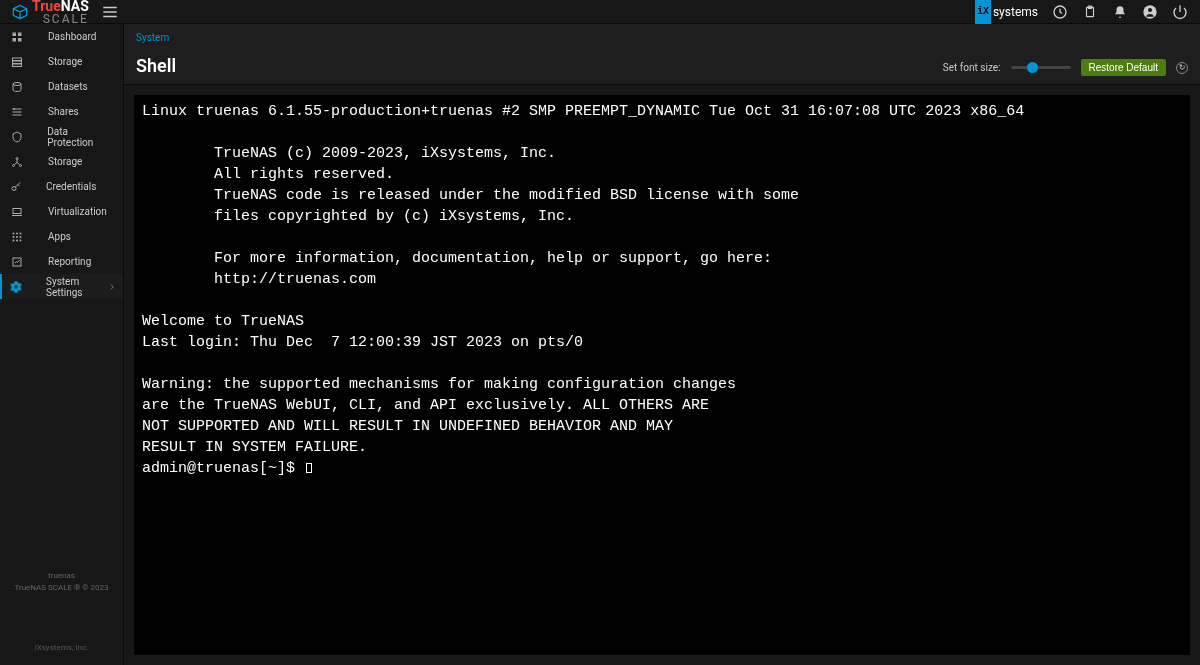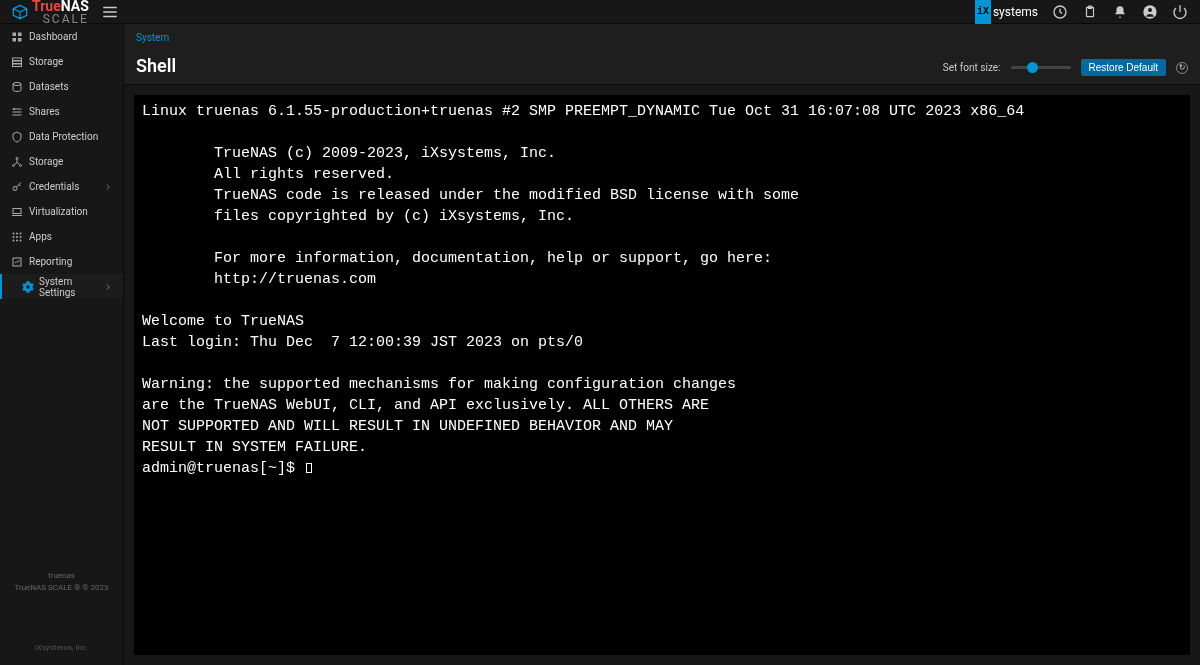--- a/index.html
+++ b/index.html
@@ -38,41 +38,41 @@
       width: 124px;
       background: #171717;
       display:flex;
       flex-direction:column;
       border-right:1px solid #0a0a0a;
     }
     .sidebar-items { flex:1; overflow:auto; }
     .sidebar-item {
       display:flex;
       align-items:center;
-      gap:5px;
+      gap:24px;
       padding: 6px 10px;
       font-size:10px;
       color:#ccc;
       cursor:pointer;
       height:25px;
     }
-    .sidebar-item.active { border-left: 2px solid #0095d5; background:#1c1c1c; padding-left:20px;}
+    .sidebar-item.active { border-left: 2px solid #0095d5; background:#1c1c1c; padding-left:8px;}
     .sidebar-item.active .sb-icon svg { stroke:#0095d5; fill:#0095d5; }
     .sidebar-item .sb-icon { width:14px; height:14px; display:flex; align-items:center; justify-content:center; color:#aaa;}
     .sidebar-item .sb-chevron { margin-left:auto; color:#888; }
     .sidebar-footer { padding: 6px 4px 10px; text-align:center; font-size:8px; color:#666; line-height:1.6;}
     .sidebar-footer .ix-link { color:#555;margin-top:47px; }
     .main { flex:1; background:#171717; display:flex; flex-direction:column; overflow:hidden;justify-content:space-between;}
     .page-head { padding: 8px 12px; display:flex; align-items:flex-end; justify-content:space-between; background:#1e1e1e; border-bottom:1px solid #0a0a0a;}
     .breadcrumb { font-size:10px; color:#0095d5; }
     .page-title { font-size:18px; font-weight:600; color:#fff; margin-top:12px;}
     .head-right { display:flex; align-items:center; gap:10px; font-size:10px; color:#ccc;}
     .slider { width:60px; height:3px; background:#444; position:relative; border-radius:2px;}
     .slider-thumb { position:absolute; left:28%; top:-4px; width:11px; height:11px; background:#0095d5; border-radius:50%; }
-    .restore-btn { background:#0369a1; color:#fff; font-size:10px; padding:3px 8px; border:none; border-radius:2px; cursor:pointer;}
+    .restore-btn { background:#4d7c0f; color:#fff; font-size:10px; padding:3px 8px; border:none; border-radius:2px; cursor:pointer;}
     .reconnect-btn { width:12px; height:12px; border:1px solid #888; border-radius:50%; display:flex; align-items:center; justify-content:center; cursor:pointer; font-size:8px;}
     .terminal-wrap { flex:1; padding:10px; overflow:hidden;}
     .terminal {
       width:100%; height:100%;
       background:#000;
       color:#fff;
       font-family: "Courier New", monospace;
       font-size:15px;
       line-height:1.4;
       padding:6px 8px;

